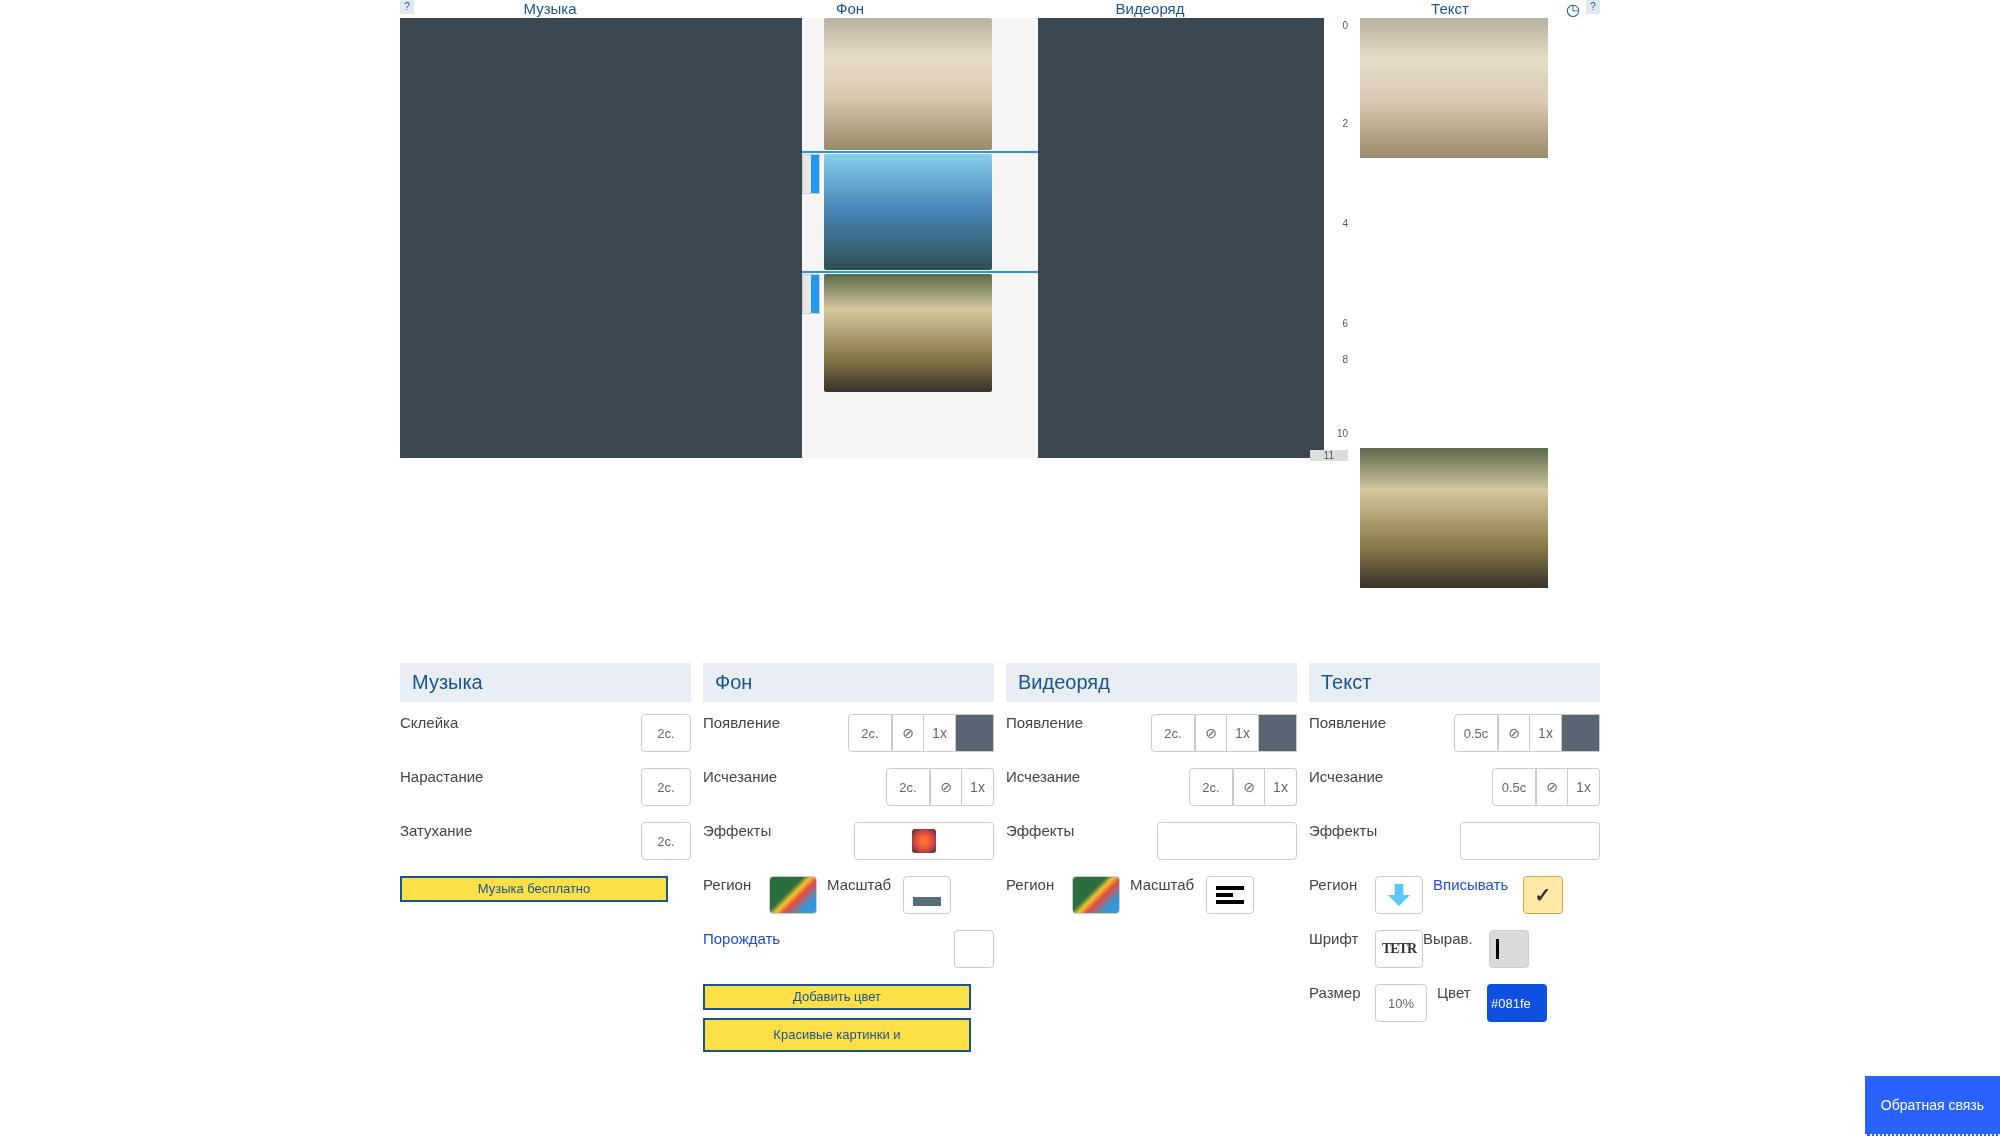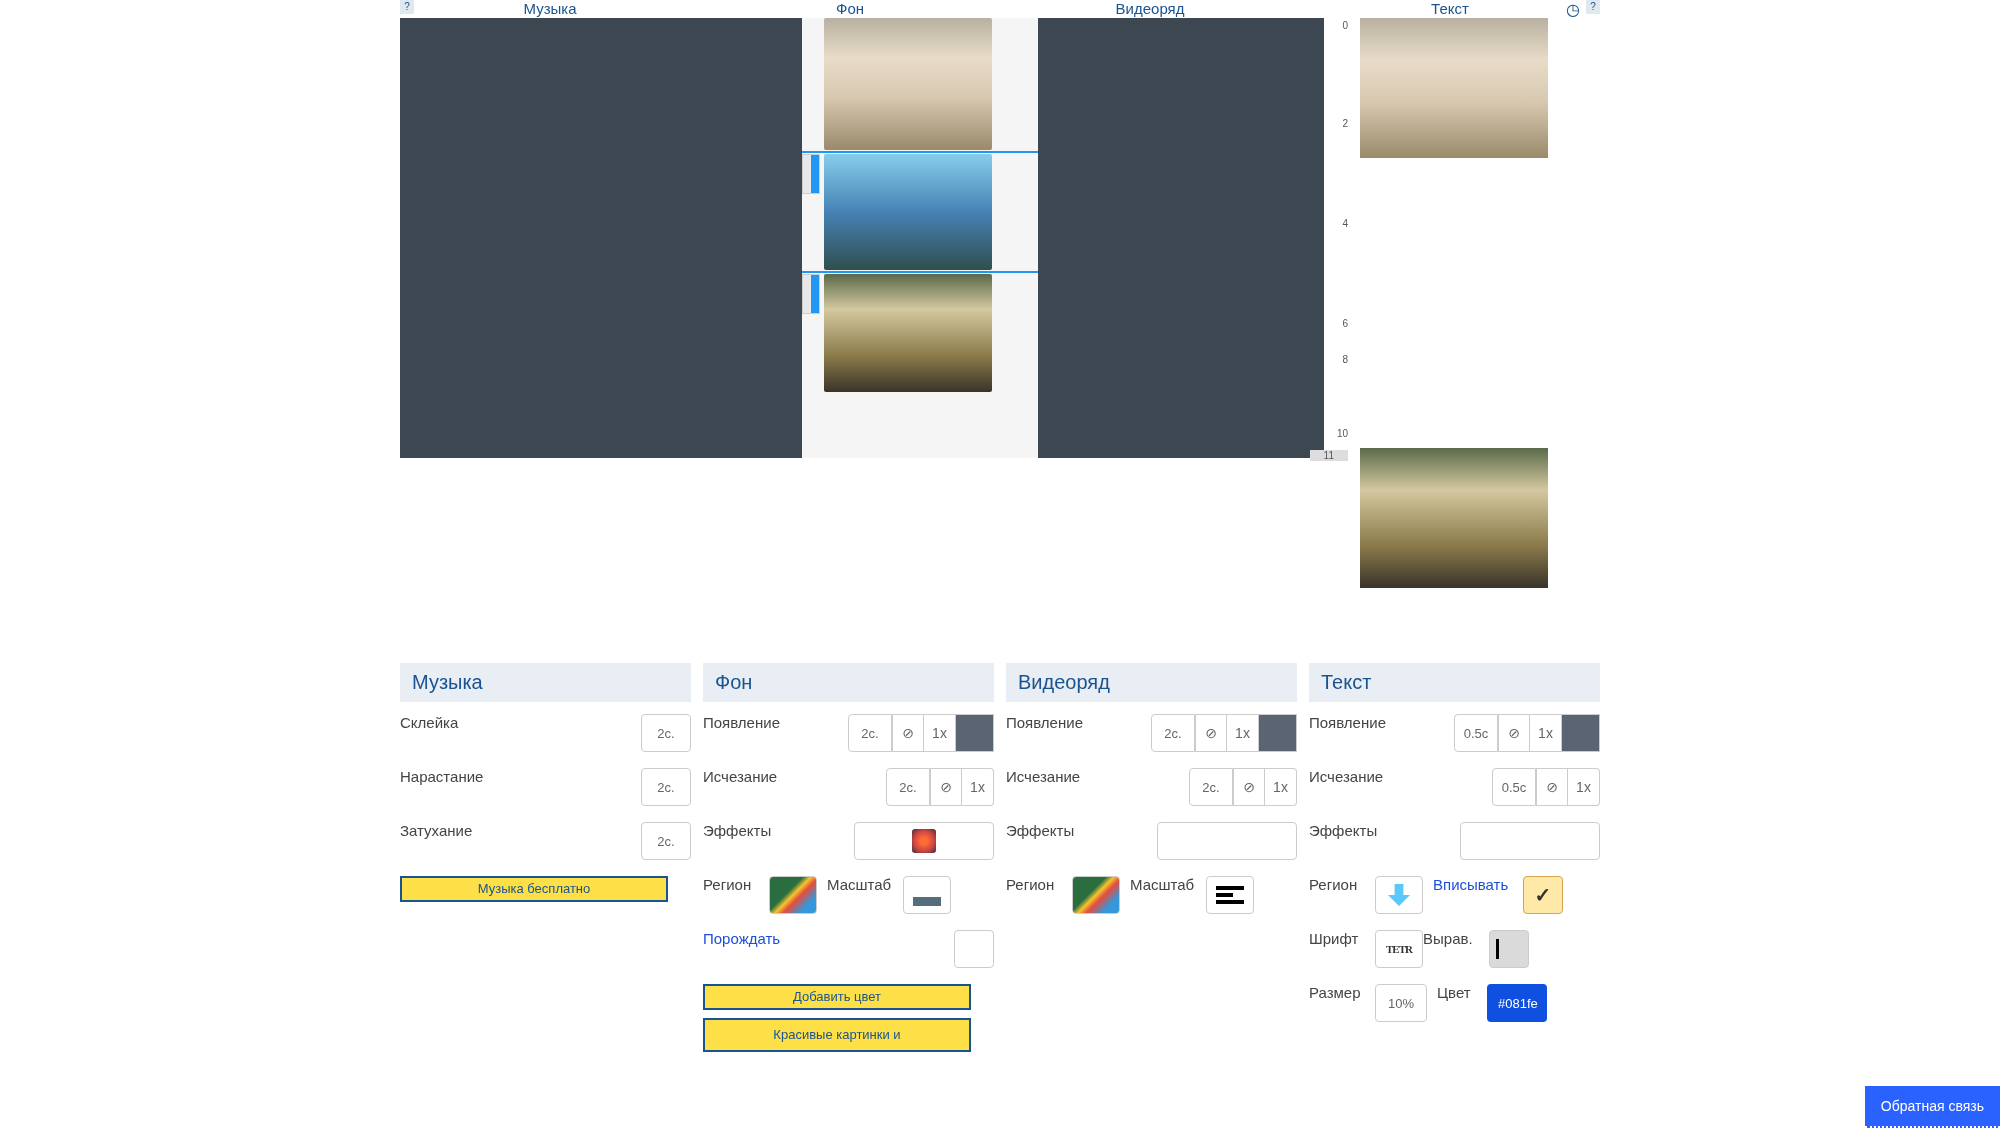--- a/index.html
+++ b/index.html
@@ -41,25 +41,25 @@
 .swatch{width:38px;height:38px;background:#5a6472;margin-left:0;border:1px solid #ccc;border-left:none}
 .eff-box{width:140px;height:38px;border:1px solid #ccc;border-radius:4px;display:flex;align-items:center;justify-content:center}
 .eff-ico{width:24px;height:24px;background:radial-gradient(circle,#ff6b35 20%,#c44 60%,#333 100%);border-radius:3px}
 .region-sw{width:48px;height:38px;border:1px solid #ccc;border-radius:4px;background:linear-gradient(135deg,#2a6e3f 40%,#f4c430 50%,#e74c3c 60%,#3498db 80%);cursor:pointer}
 .scale-sw{width:48px;height:38px;border:1px solid #ccc;border-radius:4px;display:flex;align-items:center;justify-content:center;cursor:pointer}
 .scale-ico{width:28px;height:22px;background:linear-gradient(180deg,transparent 60%,#546e7a 60%)}
 .wide-btn{width:268px;height:26px;border:2px solid #1a5490;color:#1a5490;background:#fde047;font-size:13px;cursor:pointer;margin-top:8px;text-align:center;line-height:22px}
 .arrow-down{width:22px;height:22px;background:#5ac8fa;clip-path:polygon(30% 0,70% 0,70% 50%,100% 50%,50% 100%,0 50%,30% 50%)}
 .region-box{width:48px;height:38px;border:1px solid #ccc;border-radius:4px;display:flex;align-items:center;justify-content:center}
 .check-box{width:40px;height:38px;border:1px solid #d4a84a;background:#ffe9a8;border-radius:4px;display:flex;align-items:center;justify-content:center;font-size:20px;font-weight:bold}
-.font-box{width:48px;height:38px;border:1px solid #ccc;border-radius:4px;display:flex;align-items:center;justify-content:center;font-family:serif;font-size:11px;letter-spacing:-1px;font-weight:bold}
+.font-box{width:48px;height:38px;border:1px solid #ccc;border-radius:4px;display:flex;align-items:center;justify-content:center;font-family:serif;font-size:14px;letter-spacing:-1px;font-weight:bold}
 .align-box{width:40px;height:38px;border:1px solid #ccc;background:#dadada;border-radius:4px;display:flex;align-items:center;padding-left:6px}
 .align-ico{width:3px;height:20px;background:#000}
-.color-val{width:60px;height:38px;background:#1050e0;color:#fff;font-size:13px;display:flex;align-items:center;padding-left:11px;border-radius:4px;overflow:hidden}
-.feedback{position:absolute;bottom:8px;right:0;background:#2962ff;color:#fff;padding:12px 16px;font-size:14px;border-bottom:2px dotted #fff;cursor:pointer}
+.color-val{width:60px;height:38px;background:#1050e0;color:#fff;font-size:13px;display:flex;align-items:center;padding-left:4px;border-radius:4px;overflow:hidden}
+.feedback{position:absolute;bottom:0;right:0;background:#2962ff;color:#fff;padding:21px 16px;font-size:14px;border-bottom:2px dotted #fff;cursor:pointer}
 .group{display:flex}
 .group .inp{border-radius:4px 0 0 4px}
 .group .btn-ico:last-child{border-radius:0 4px 4px 0}
 .chk-empty{width:40px;height:38px;border:1px solid #ccc;border-radius:4px}
 .scale-bars{width:28px;height:18px;display:flex;flex-direction:column;justify-content:space-between}
 .sb{height:4px;background:#000}
 </style>
 </head>
 <body>
 

